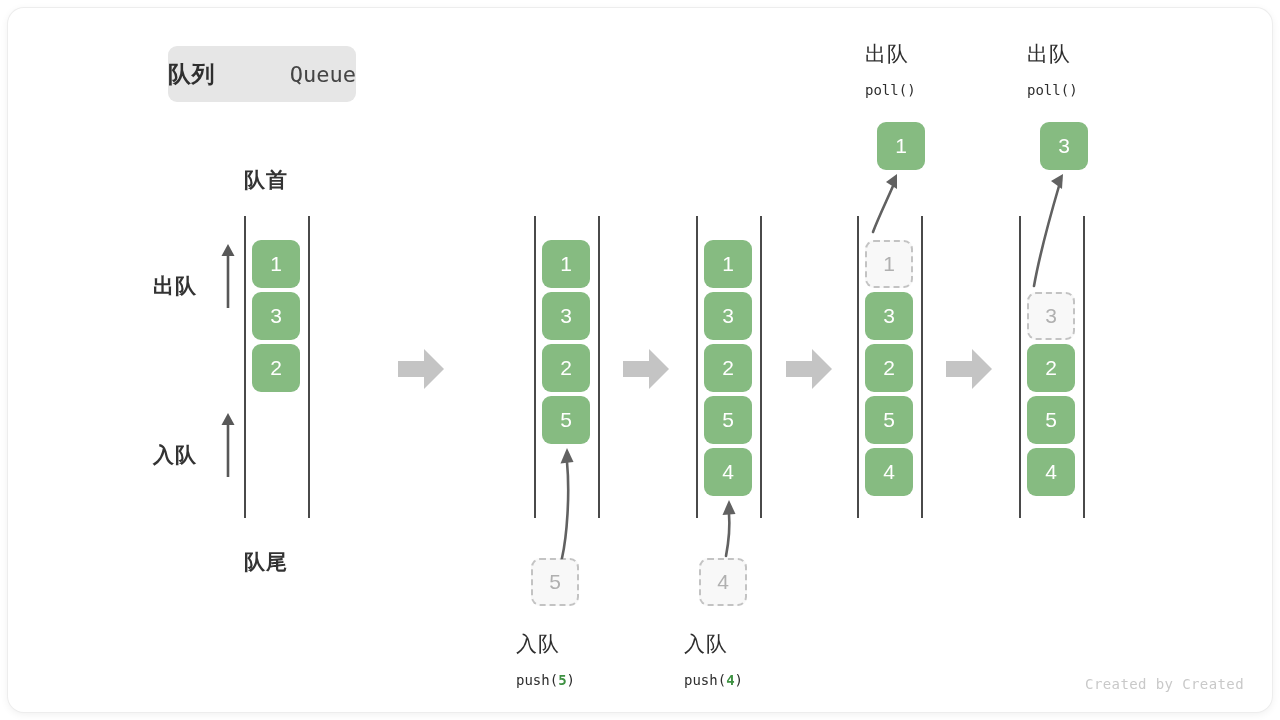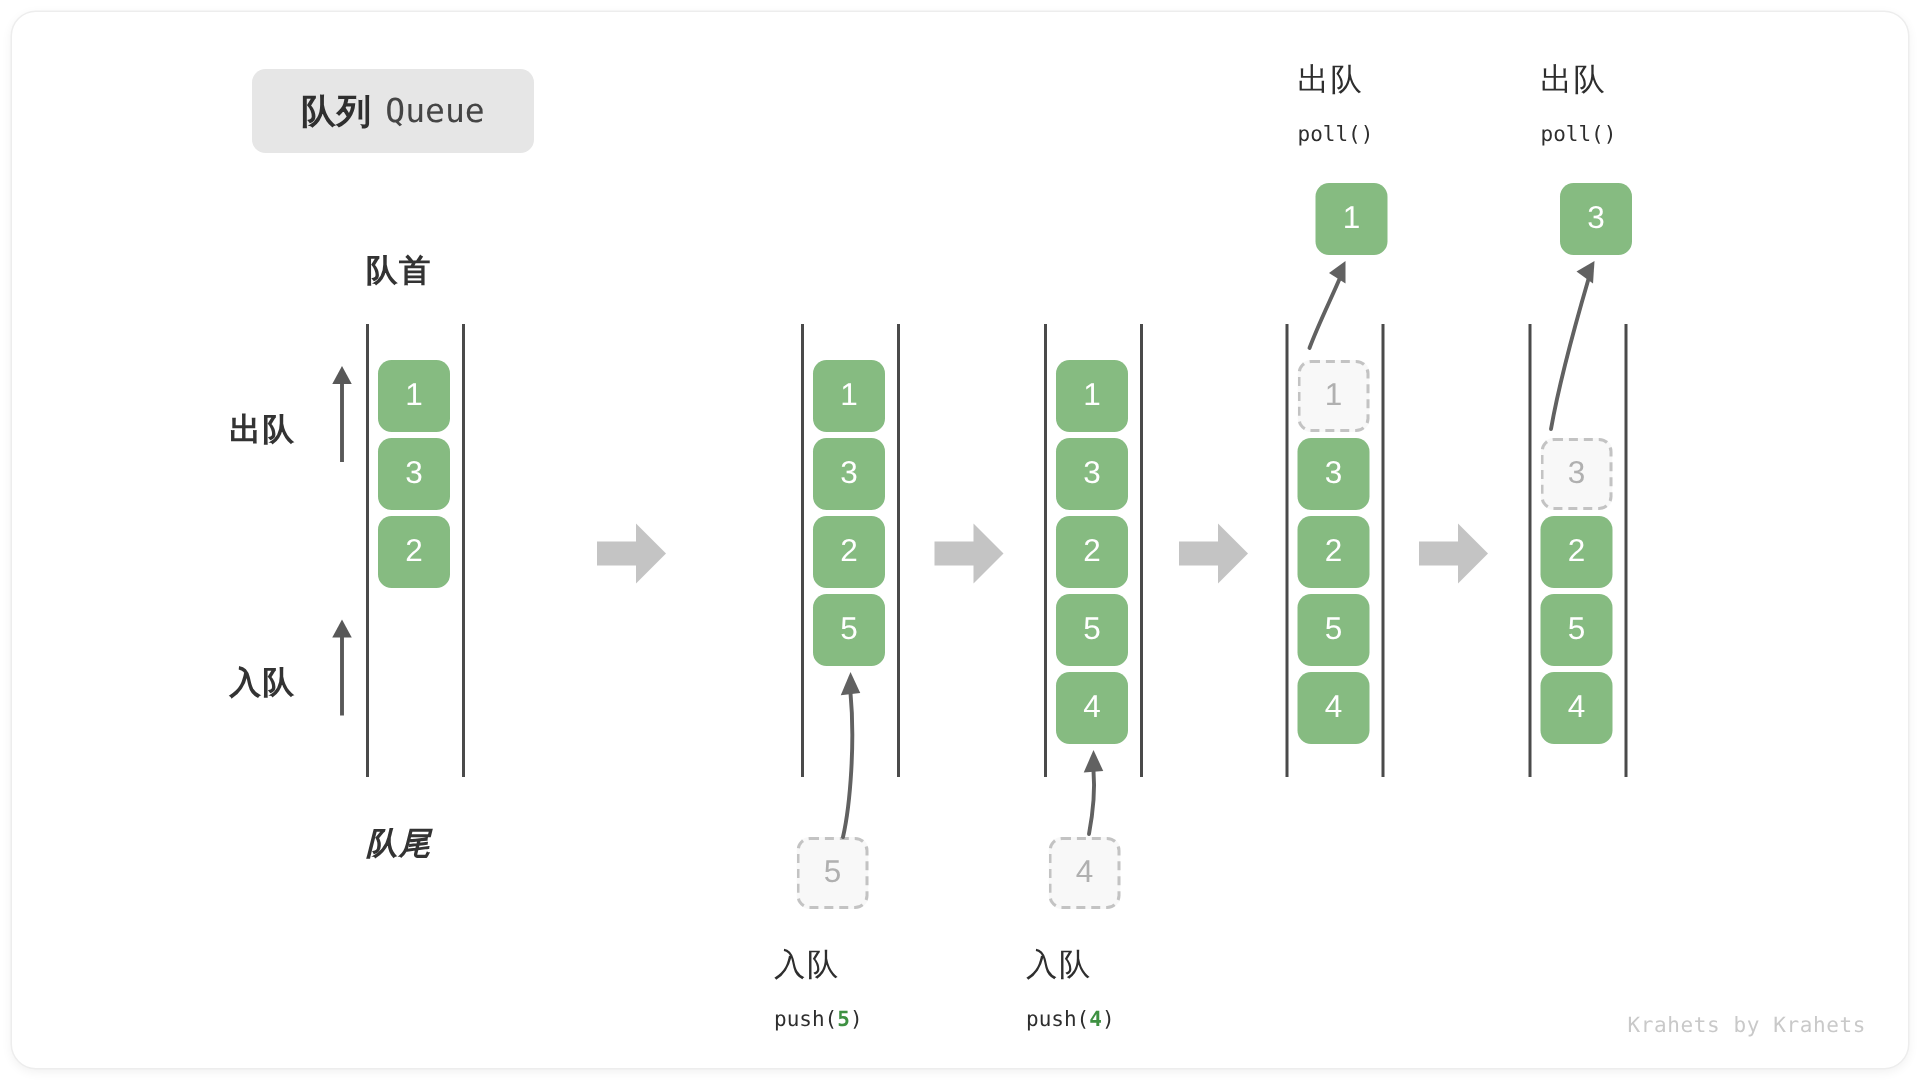--- a/index.html
+++ b/index.html
@@ -27,21 +27,21 @@
   .abs { position: absolute; }
 
   
   #title-chip {
     left: 160px; top: 38px;
     width: 188px; height: 56px;
     background: #e6e6e6;
     border-radius: 9px;
     display: flex;
     align-items: center;
-    justify-content: center;
+    justify-content: space-between;
     gap: 9px;
   }
   #title-chip .cn {
     font-size: 23px;
     font-weight: bold;
     color: #2f2f2f;
     letter-spacing: 0.5px;
   }
   #title-chip .en {
     font-family: "DejaVu Sans Mono", "Liberation Mono", monospace;
@@ -132,21 +132,21 @@
 <body>
 
 <div id="card">
 
   <div class="abs" id="title-chip">
     <span class="cn">队列</span>
     <span class="en">Queue</span>
   </div>
 
   <div class="abs hdr-cn" style="left:236px; top:158px;">队首</div>
-  <div class="abs hdr-cn" style="left:236px; top:540px;font-style:italic;">队尾</div>
+  <div class="abs hdr-cn" style="left:236px; top:540px;">队尾</div>
 
   <div class="abs dir-label" style="left:145px; top:264px;">出队</div>
   <div class="abs" style="left:212px; top:234px;">
     <svg width="16" height="66" viewBox="0 0 16 66">
       <line x1="8" y1="66" x2="8" y2="12" stroke="#585858" stroke-width="2.6"></line>
       <path d="M8 2 L14.5 14 L1.5 14 Z" fill="#585858"></path>
     </svg>
   </div>
 
   <div class="abs dir-label" style="left:145px; top:433px;">入队</div>
@@ -266,15 +266,15 @@
     <svg width="52" height="116" viewBox="0 0 52 116">
       <path d="M8 114 C14 80, 26 38, 33 14" stroke="#616161" stroke-width="2.6" fill="none" stroke-linecap="round"></path>
       <path d="M37 2 L36 17 L25 9 Z" fill="#616161"></path>
     </svg>
   </div>
   <div class="abs op-caption" style="left:1019px; top:28px;">
     <span class="l1">出队</span>
     <span class="l2"><span>poll()</span><span class="arg"></span><span></span></span>
   </div>
 
-  <div class="abs" id="credit">Krahets by Krahets</div>
+  <div class="abs" id="credit">Created by Created</div>
 
 </div>
 
 </body></html>

